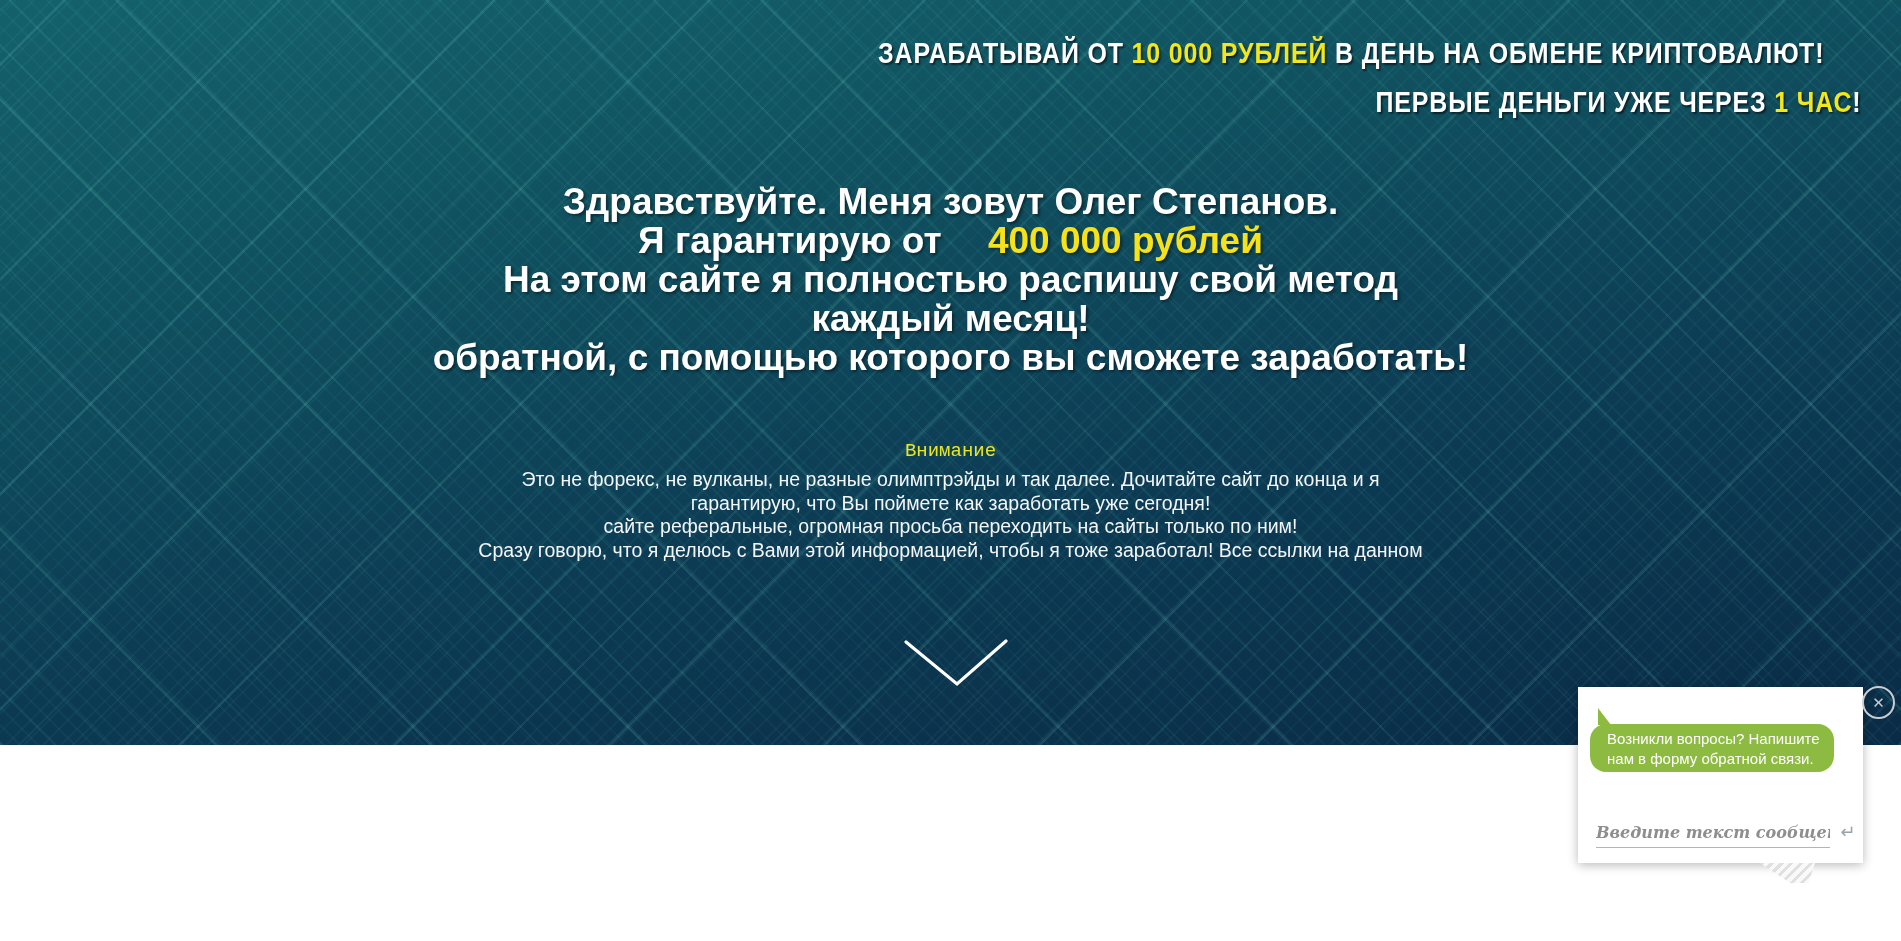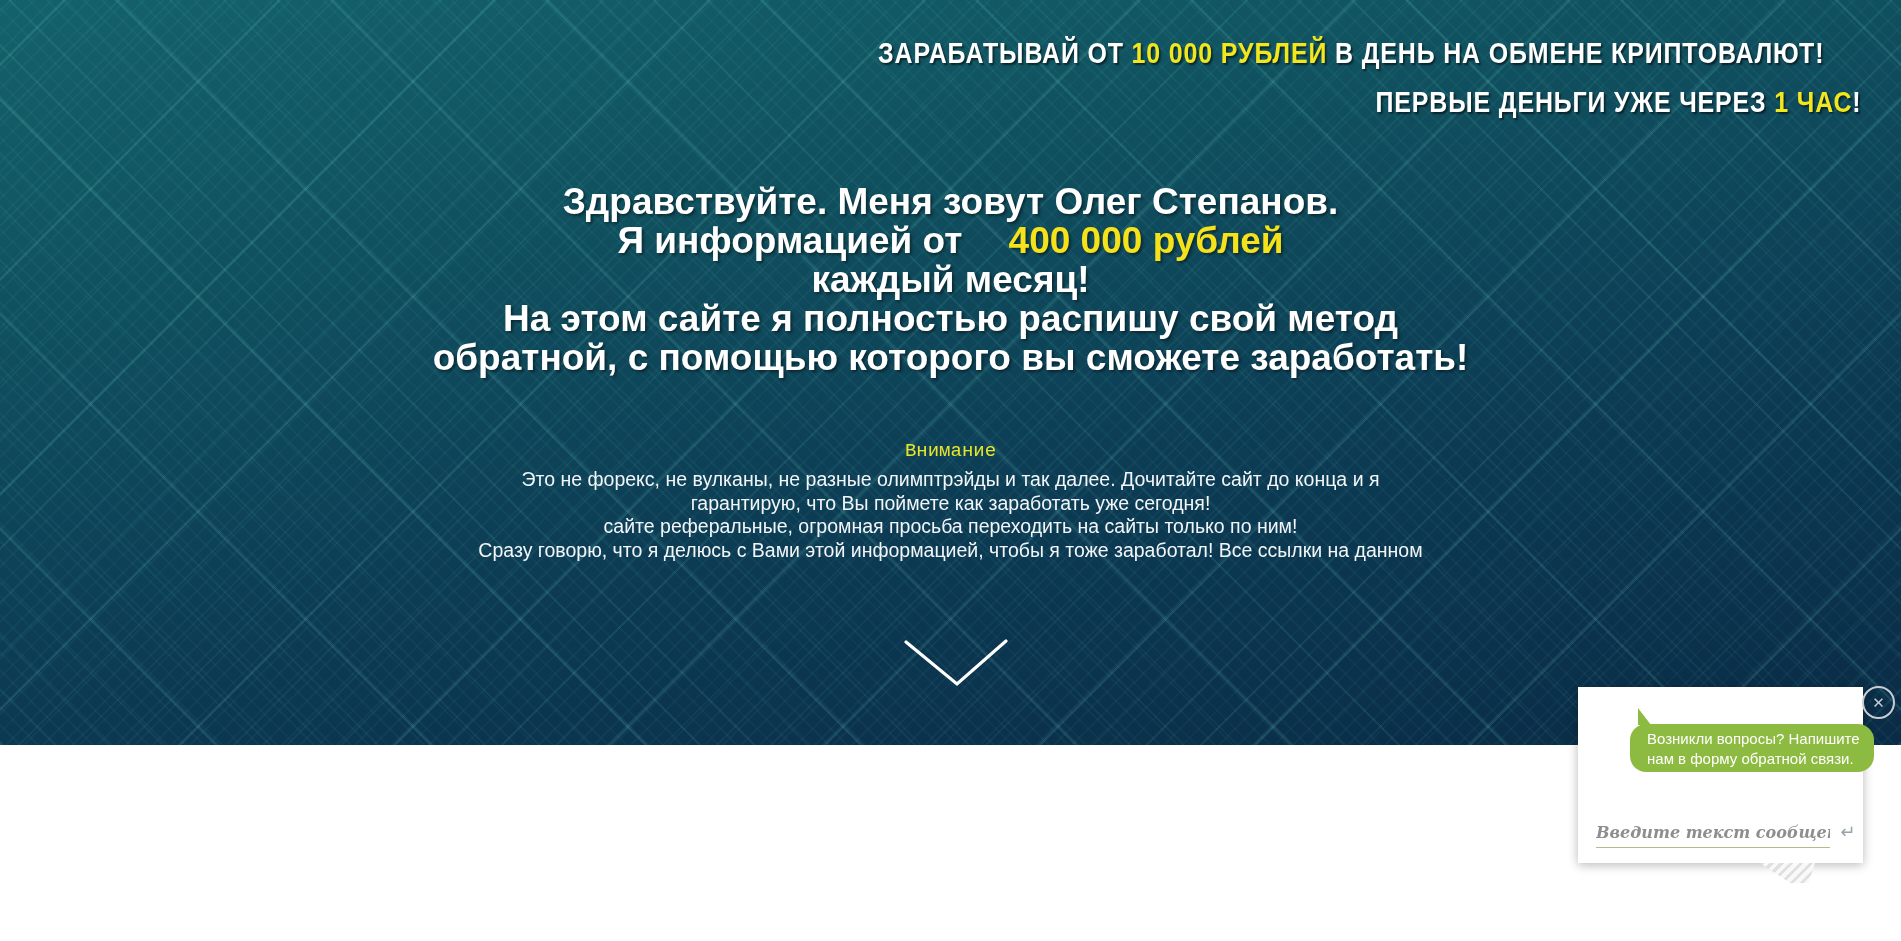--- a/index.html
+++ b/index.html
@@ -59,21 +59,21 @@
     background:#ffffff; box-shadow:0 2px 10px rgba(0,0,0,0.28);
   }
   .chat-tail {
     position:absolute; left:1760px; top:863px; width:55px; height:20px;
     background:repeating-linear-gradient(135deg, #e0e0e0 0 3px, #f9f9f9 3px 7px);
     clip-path:polygon(0 0, 100% 0, 88% 100%, 55% 100%);
   }
   .chat-bubble {
     position:absolute; left:1590px; top:724px; width:244px; height:48px;
     background:#8dbb41; border-radius:16px; color:#ffffff;
-    font-size:15px; line-height:20px; padding:5px 0 0 17px;margin-left:40px;
+    font-size:15px; line-height:20px; padding:5px 0 0 17px;
   }
   .chat-bubble::before {
     content:""; position:absolute; left:8px; top:-16px; width:0; height:0;
     border-bottom:17px solid #8dbb41; border-right:13px solid transparent;
   }
   .chat-input {
     position:absolute; left:1596px; top:818px; width:234px; height:30px;
     border:none; outline:none; background:transparent;
     border-bottom:1px solid #b9b98f;
     font-family:"DejaVu Serif", serif; font-style:italic; font-size:16px; color:#6f6f6f;font-weight:bold;
@@ -104,23 +104,23 @@
     </div>
 
     <div class="hero-line hero-line-2">
       <span class="squeeze">
         <span>ПЕРВЫЕ ДЕНЬГИ УЖЕ ЧЕРЕЗ </span><span class="hl-yellow">1 ЧАС</span><span>!</span>
       </span>
     </div>
 
     <div class="intro-block">
       <div>Здравствуйте. Меня зовут Олег Степанов.</div>
-      <div><span>Я информацией от </span><span class="hl-yellow">400 000 рублей</span></div>
+      <div><span>Я гарантирую от </span><span class="hl-yellow">400 000 рублей</span></div>
+      <div>На этом сайте я полностью распишу свой метод</div>
       <div>каждый месяц!</div>
-      <div>На этом сайте я полностью распишу свой метод</div>
       <div>обратной, с помощью которого вы сможете заработать!</div>
     </div>
 
     <div class="attention-title">Внимание</div>
 
     <div class="attention-text">
       <div>Это не форекс, не вулканы, не разные олимптрэйды и так далее. Дочитайте сайт до конца и я</div>
       <div>гарантирую, что Вы поймете как заработать уже сегодня!</div>
       <div>сайте реферальные, огромная просьба переходить на сайты только по ним!</div>
       <div>Сразу говорю, что я делюсь с Вами этой информацией, чтобы я тоже заработал! Все ссылки на данном</div>

